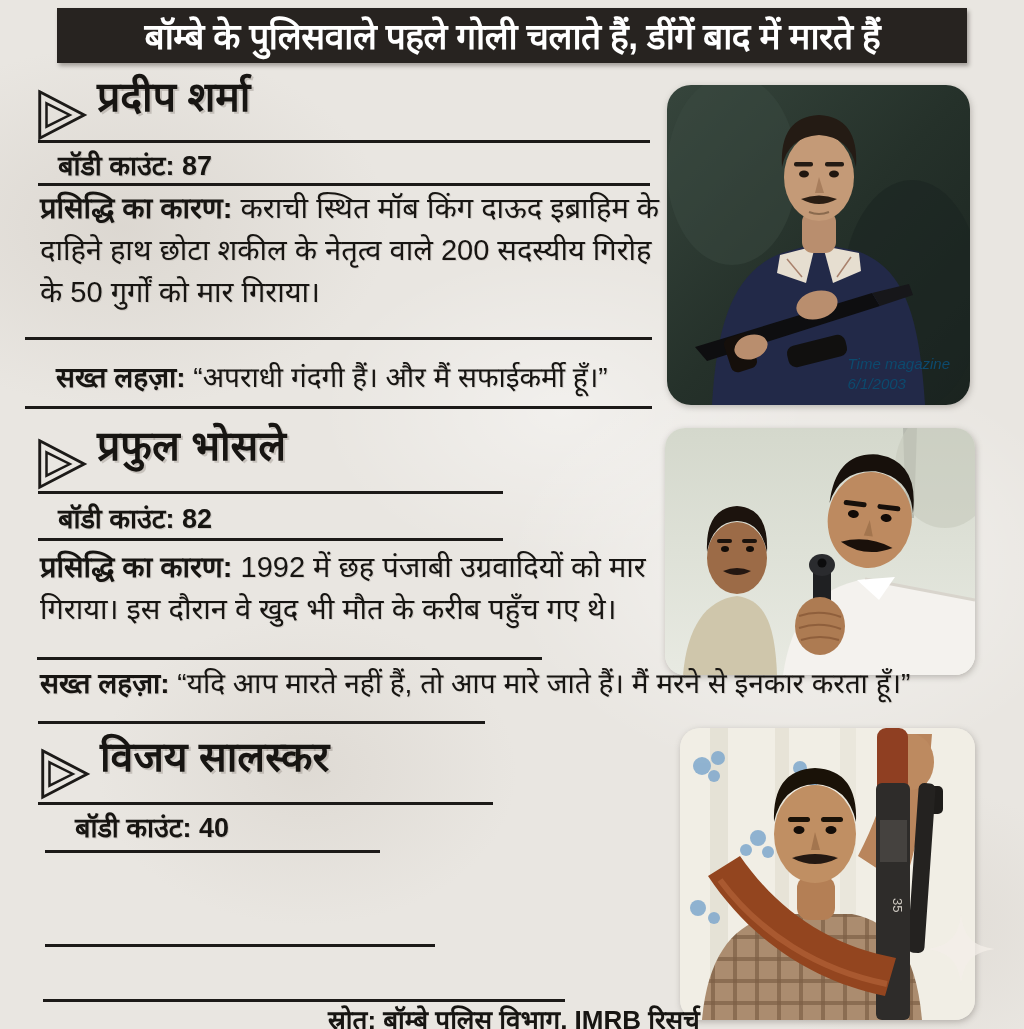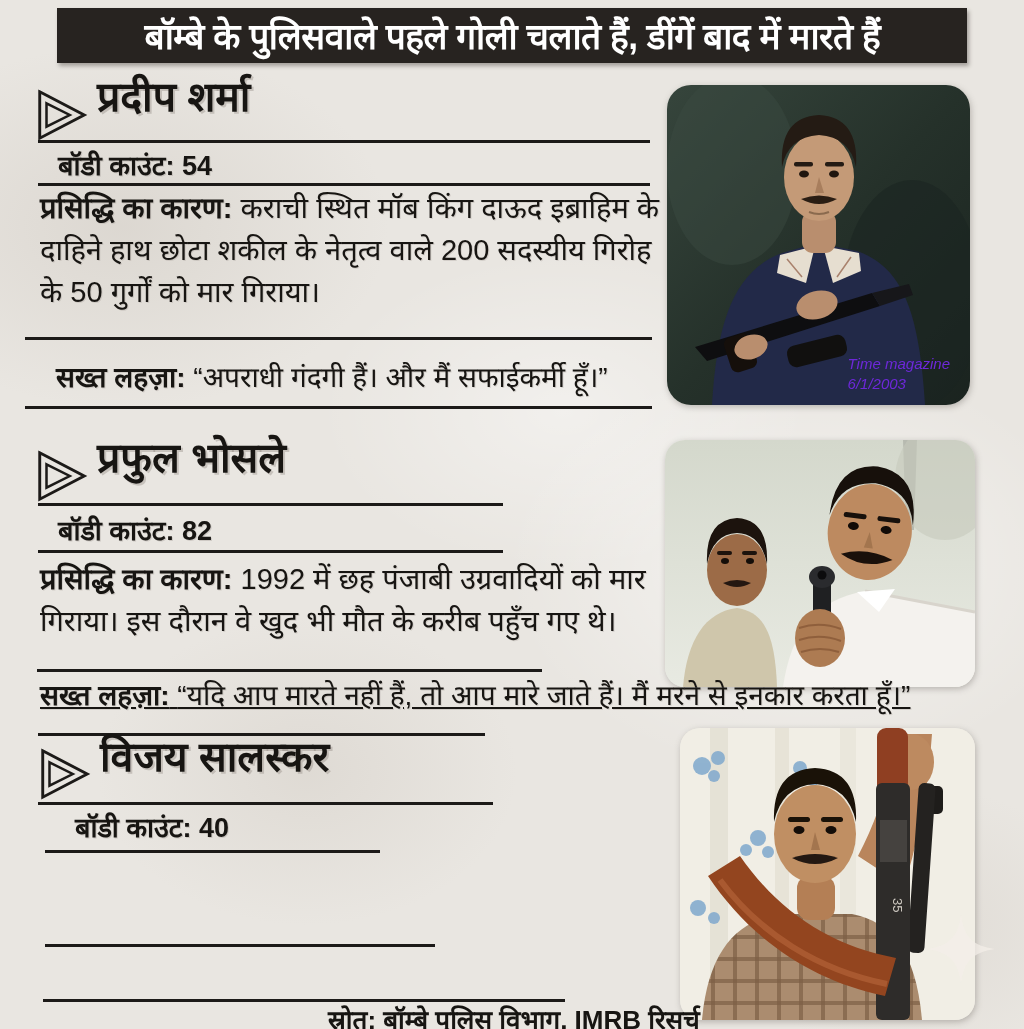--- a/index.html
+++ b/index.html
@@ -37,21 +37,21 @@
   .bodycount{position:absolute;font-size:27px;font-weight:700;white-space:nowrap;
     text-shadow:1px 1px 0 rgba(110,102,94,.22);}
   .para{position:absolute;font-size:29px;line-height:1.44;
     text-shadow:1px 1px 0 rgba(110,102,94,.18);}
   .para b,.quote b{font-weight:800;}
   .quote{position:absolute;font-size:28px;line-height:1.35;
     text-shadow:1px 1px 0 rgba(110,102,94,.18);}
   .photo{position:absolute;overflow:hidden;box-shadow:1px 2px 6px rgba(90,84,78,.35);}
   .photo svg{display:block;width:100%;height:100%;}
   .caption{
-    position:absolute;right:20px;bottom:12px;color:#6d28d9;font-style:italic;
+    position:absolute;right:20px;bottom:12px;color:#0c4a6e;font-style:italic;
     font-size:15px;line-height:1.3;text-align:left;
   }
   .source{position:absolute;left:328px;top:1001px;font-size:26px;font-weight:700;white-space:nowrap;}
   .sparkle{position:absolute;left:926px;top:914px;width:70px;height:70px;}
 </style>
 </head>
 <body>
 
 <div class="canvas">
   <div class="paper-texture"></div>
@@ -62,21 +62,21 @@
 
   <section class="sec" style="top:80px;height:345px;padding-left:32px;">
     <svg class="tri-icon" style="left:32px;top:8px;width:58px;height:54px;" viewBox="0 0 60 54">
       <path d="M8 3 L54 27 L8 51 Z" fill="none" stroke="#1c1a18" stroke-width="3"></path>
       <path d="M15 15 L39 27 L15 39 Z" fill="none" stroke="#1c1a18" stroke-width="2.6"></path>
     </svg>
     <h2 class="name" style="left:97px;top:-6px;margin:0;">प्रदीप शर्मा</h2>
     <div class="rule" style="left:38px;top:60px;width:612px;"></div>
     <div class="bodycount" style="left:58px;top:66px;">
       <b>बॉडी काउंट:</b>
-      <span>54</span>
+      <span>87</span>
     </div>
     <div class="rule" style="left:38px;top:103px;width:612px;"></div>
     <p class="para" style="left:40px;top:108px;width:628px;margin:0;">
       <b>प्रसिद्धि का कारण:</b>
       <span>कराची स्थित मॉब किंग दाऊद इब्राहिम के दाहिने हाथ छोटा शकील के नेतृत्व वाले 200 सदस्यीय गिरोह के 50 गुर्गों को मार गिराया।</span>
     </p>
     <div class="rule" style="left:25px;top:257px;width:627px;"></div>
     <p class="quote" style="left:40px;top:263px;width:620px;margin:16px;">
       <b>सख्त लहज़ा:</b>
       <span>“अपराधी गंदगी हैं। और मैं सफाईकर्मी हूँ।”</span>
@@ -116,38 +116,38 @@
         <ellipse cx="84" cy="262" rx="17" ry="12" fill="#b98e6e" transform="rotate(-18 84 262)"></ellipse>
         <rect x="120" y="255" width="60" height="22" rx="8" fill="#11100f" transform="rotate(-14 150 266)"></rect>
       </svg>
       <div class="caption">
         <div>Time magazine</div>
         <div>6/1/2003</div>
       </div>
     </div>
   </section>
 
-  <section class="sec" style="top:437px;height:300px;">
+  <section class="sec" style="top:425px;height:300px;">
     <svg class="tri-icon" style="left:32px;top:12px;width:58px;height:54px;" viewBox="0 0 60 54">
       <path d="M8 3 L54 27 L8 51 Z" fill="none" stroke="#1c1a18" stroke-width="3"></path>
       <path d="M15 15 L39 27 L15 39 Z" fill="none" stroke="#1c1a18" stroke-width="2.6"></path>
     </svg>
     <h2 class="name" style="left:97px;top:-2px;margin:0;">प्रफुल भोसले</h2>
     <div class="rule" style="left:38px;top:66px;width:465px;"></div>
     <div class="bodycount" style="left:58px;top:74px;">
       <b>बॉडी काउंट:</b>
       <span>82</span>
     </div>
     <div class="rule" style="left:38px;top:113px;width:465px;"></div>
     <p class="para" style="left:40px;top:122px;width:630px;margin:0;">
       <b>प्रसिद्धि का कारण:</b>
       <span>1992 में छह पंजाबी उग्रवादियों को मार गिराया। इस दौरान वे खुद भी मौत के करीब पहुँच गए थे।</span>
     </p>
     <div class="rule" style="left:37px;top:232px;width:505px;"></div>
-    <p class="quote" style="left:40px;top:240px;width:968px;margin:0;z-index:3;text-decoration:underline;">
+    <p class="quote" style="left:40px;top:240px;width:968px;margin:0;z-index:3;">
       <b>सख्त लहज़ा:</b>
       <span>“यदि आप मारते नहीं हैं, तो आप मारे जाते हैं। मैं मरने से इनकार करता हूँ।”</span>
     </p>
     <div class="rule" style="left:38px;top:296px;width:447px;"></div>
 
     <div class="photo" style="left:665px;top:3px;width:310px;height:247px;border-radius:20px;">
       <svg viewBox="0 0 310 247">
         <defs>
           <linearGradient id="p2bg" x1="0" y1="0" x2="0" y2="1">
             <stop offset="0" stop-color="#d4d8cc"></stop>

